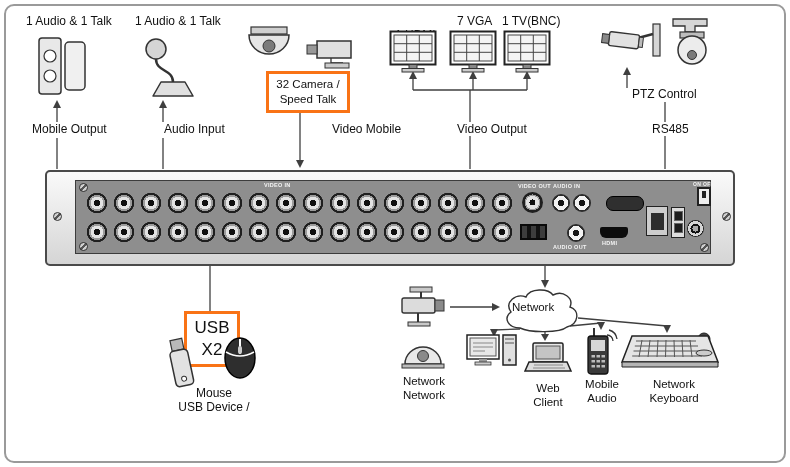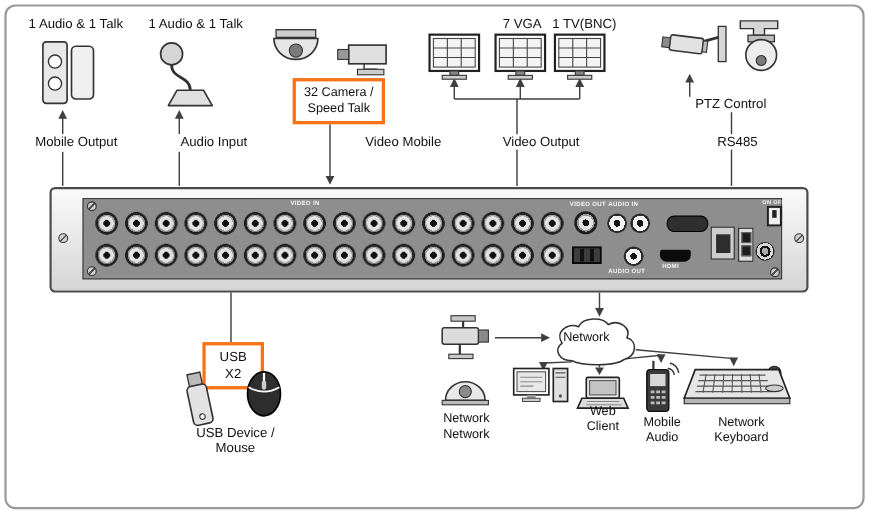--- a/index.html
+++ b/index.html
@@ -211,40 +211,40 @@
   <div class="pwr">
       <div class="pwr-dot"></div>
     </div>
 
   <div class="screw" style="left:53px;top:212px"></div>
   <div class="screw" style="left:722px;top:212px"></div>
   <div class="screw" style="left:79px;top:183px"></div>
   <div class="screw" style="left:79px;top:242px"></div>
   <div class="screw" style="left:700px;top:243px"></div>
 
-  <div class="box" style="left:184px;top:311px;width:56px;font-size:12px">USB X2</div>
+  <div class="box" style="left:184px;top:311px;width:56px;font-size:17px">USB X2</div>
 
   <svg class="icon" style="left:164px;top:338px" width="34" height="52" viewBox="0 0 34 52">
     <g transform="rotate(-12 17 26)">
       <rect x="11" y="1" width="12" height="11" fill="#b9b9b9" stroke="#333" stroke-width="1.2"></rect>
       <rect x="8" y="12" width="18" height="36" rx="4" fill="#e2e2e2" stroke="#333" stroke-width="1.5"></rect>
       <circle cx="17" cy="41" r="2.5" fill="#fff" stroke="#333" stroke-width="1"></circle>
     </g>
   </svg>
 
   <svg class="icon" style="left:222px;top:334px" width="36" height="46" viewBox="0 0 36 46">
     <ellipse cx="18" cy="24" rx="15" ry="20" fill="#2e2e2e" stroke="#000" stroke-width="1.5"></ellipse>
     <line x1="18" y1="5" x2="18" y2="20" stroke="#fff" stroke-width="2"></line>
     <path d="M4,18 Q18,26 32,18" stroke="#fff" stroke-width="1.5" fill="none"></path>
     <rect x="16" y="12" width="4" height="8" rx="2" fill="#ccc"></rect>
   </svg>
 
   <div class="two-line" style="left:162px;top:386px;width:104px;font-size:12px">
+    <div>Mouse</div>
     <div>USB Device /</div>
-    <div>Mouse</div>
   </div>
 
   <svg class="icon" style="left:398px;top:286px" width="52" height="44" viewBox="0 0 52 44">
     <rect x="12" y="1" width="22" height="5" fill="#c9c9c9" stroke="#333" stroke-width="1"></rect>
     <line x1="23" y1="6" x2="23" y2="12" stroke="#333" stroke-width="2"></line>
     <rect x="4" y="12" width="33" height="15" rx="2" fill="#dcdcdc" stroke="#333" stroke-width="1.4"></rect>
     <rect x="37" y="14" width="9" height="11" fill="#8a8a8a" stroke="#333" stroke-width="1"></rect>
     <line x1="20" y1="27" x2="20" y2="36" stroke="#333" stroke-width="2"></line>
     <rect x="10" y="36" width="22" height="4" fill="#c9c9c9" stroke="#333" stroke-width="1"></rect>
   </svg>
@@ -304,21 +304,21 @@
     <path d="M0,32 L96,32 L96,37 L0,37 Z" fill="#b5b5b5" stroke="#222" stroke-width="1"></path>
     <path d="M14,11 H74 M12.8,16 H76 M11.5,21 H78 M10.2,26 H80" stroke="#555" stroke-width="1"></path>
     <path d="M20,10 L17,27 M28,10 L26,27 M36,10 L35,27 M44,10 L43.5,27 M52,10 L52.5,27 M60,10 L61,27 M68,10 L70,27" stroke="#555" stroke-width="1"></path>
     <ellipse cx="82" cy="23" rx="8" ry="3" fill="#ccc" stroke="#333" stroke-width="1"></ellipse>
   </svg>
 
   <div class="two-line" style="left:396px;top:375px;width:56px">
     <div>Network</div>
     <div>Network</div>
   </div>
-  <div class="two-line" style="left:522px;top:368px;width:52px">
+  <div class="two-line" style="left:522px;top:382px;width:52px">
     <div>Web</div>
     <div>Client</div>
   </div>
   <div class="two-line" style="left:580px;top:378px;width:44px">
     <div>Mobile</div>
     <div>Audio</div>
   </div>
   <div class="two-line" style="left:634px;top:378px;width:80px">
     <div>Network</div>
     <div>Keyboard</div>

